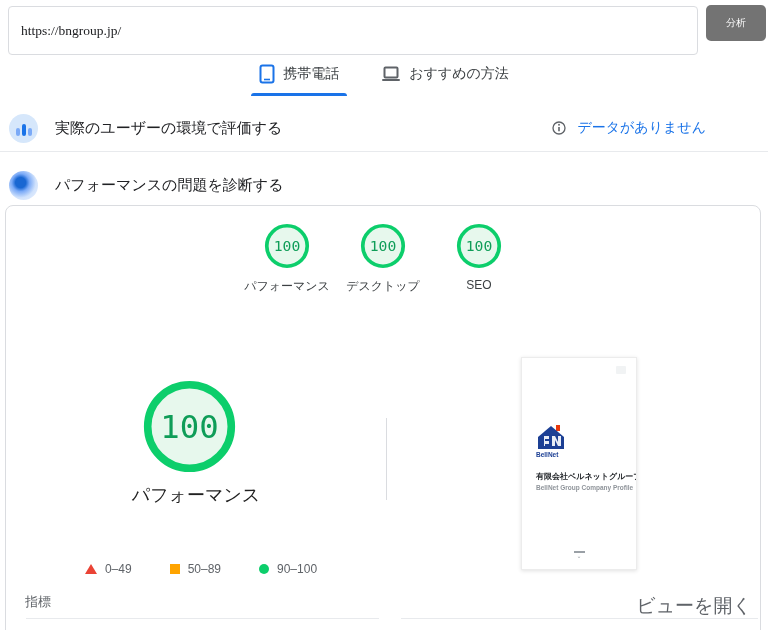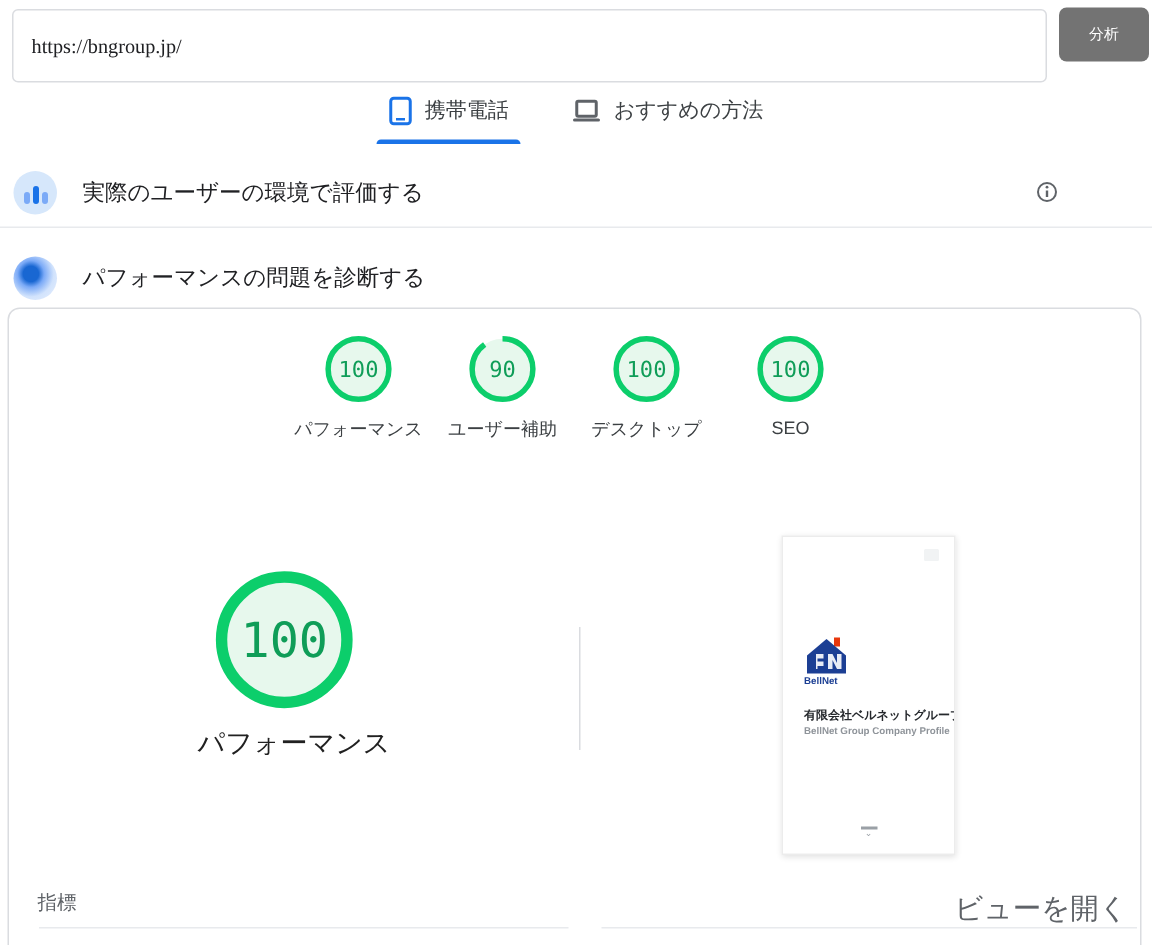--- a/index.html
+++ b/index.html
@@ -128,20 +128,21 @@
         <span class="b2"></span>
         <span class="b3"></span>
     </div>
     <div class="sec-title">実際のユーザーの環境で評価する</div>
     <div class="sec-right">
       <svg class="icon-svg" width="16" height="16" viewBox="0 0 24 24">
         <circle cx="12" cy="12" r="9" fill="none" stroke="#5f6368" stroke-width="2"></circle>
         <line x1="12" y1="10.5" x2="12" y2="17" stroke="#5f6368" stroke-width="2.4"></line>
         <circle cx="12" cy="7.2" r="1.4" fill="#5f6368"></circle>
       </svg>
+      <span class="no-data-label">データがありません</span>
     </div>
   </div>
 
   <div class="hdivider"></div>
 
   <div class="section-row sec2">
     <div class="sec-icon lab-icon"></div>
     <div class="sec-title">パフォーマンスの問題を診断する</div>
   </div>
 
@@ -150,50 +151,57 @@
     <div class="gauges-row">
       <div class="gauge-col">
         <svg viewBox="0 0 100 100">
           <circle class="gauge-ring" cx="50" cy="50" r="44" pathLength="100" transform="rotate(-90 50 50)" stroke-dasharray="100 0"></circle>
           <text class="gauge-num" x="50" y="61" text-anchor="middle">100</text>
         </svg>
         <div class="glabel">パフォーマンス</div>
       </div>
       <div class="gauge-col">
         <svg viewBox="0 0 100 100">
-          <circle class="gauge-ring" cx="50" cy="50" r="44" pathLength="100" transform="rotate(-90 50 50)" stroke-dasharray="90 10"></circle>
-          <text class="gauge-num" x="50" y="61" text-anchor="middle">90</text>
-        </svg>
-        <div class="glabel">ユーザー補助</div>
+          <circle class="gauge-ring" cx="50" cy="50" r="44" pathLength="100" transform="rotate(-90 50 50)" stroke-dasharray="100 0"></circle>
+          <text class="gauge-num" x="50" y="61" text-anchor="middle">100</text>
+        </svg>
+        <div class="glabel">デスクトップ</div>
       </div>
       <div class="gauge-col">
         <svg viewBox="0 0 100 100">
           <circle class="gauge-ring" cx="50" cy="50" r="44" pathLength="100" transform="rotate(-90 50 50)" stroke-dasharray="100 0"></circle>
           <text class="gauge-num" x="50" y="61" text-anchor="middle">100</text>
         </svg>
-        <div class="glabel">デスクトップ</div>
-      </div>
-      <div class="gauge-col">
-        <svg viewBox="0 0 100 100">
-          <circle class="gauge-ring" cx="50" cy="50" r="44" pathLength="100" transform="rotate(-90 50 50)" stroke-dasharray="100 0"></circle>
-          <text class="gauge-num" x="50" y="61" text-anchor="middle">100</text>
-        </svg>
         <div class="glabel">SEO</div>
       </div>
     </div>
 
     <div class="big-gauge">
       <svg viewBox="0 0 100 100">
         <circle class="gauge-ring" cx="50" cy="50" r="44" pathLength="100" transform="rotate(-90 50 50)" stroke-dasharray="100 0"></circle>
         <text class="gauge-num-big" x="50" y="62" text-anchor="middle">100</text>
       </svg>
     </div>
     <div class="big-label">パフォーマンス</div>
 
 
+    <div class="legend">
+      <div class="legend-item">
+        <div class="shape-triangle"></div>
+        <span>0–49</span>
+      </div>
+      <div class="legend-item">
+        <div class="shape-square"></div>
+        <span>50–89</span>
+      </div>
+      <div class="legend-item">
+        <div class="shape-circle"></div>
+        <span>90–100</span>
+      </div>
+    </div>
 
     <div class="vdivider"></div>
 
     <div class="thumb">
       <div class="thumb-menu"></div>
       <div class="thumb-logo">
         <svg viewBox="0 0 30 26">
           <rect x="20" y="1" width="4" height="6" fill="#e8380d"></rect>
           <path d="M15 2 L28 13 L28 25 L2 25 L2 13 Z" fill="#1c3f94"></path>
           <path d="M8 12 h5 v3 h-4 v2 h4 v3 h-4 v2 h-1 Z" fill="#fff" opacity="0.9"></path>

